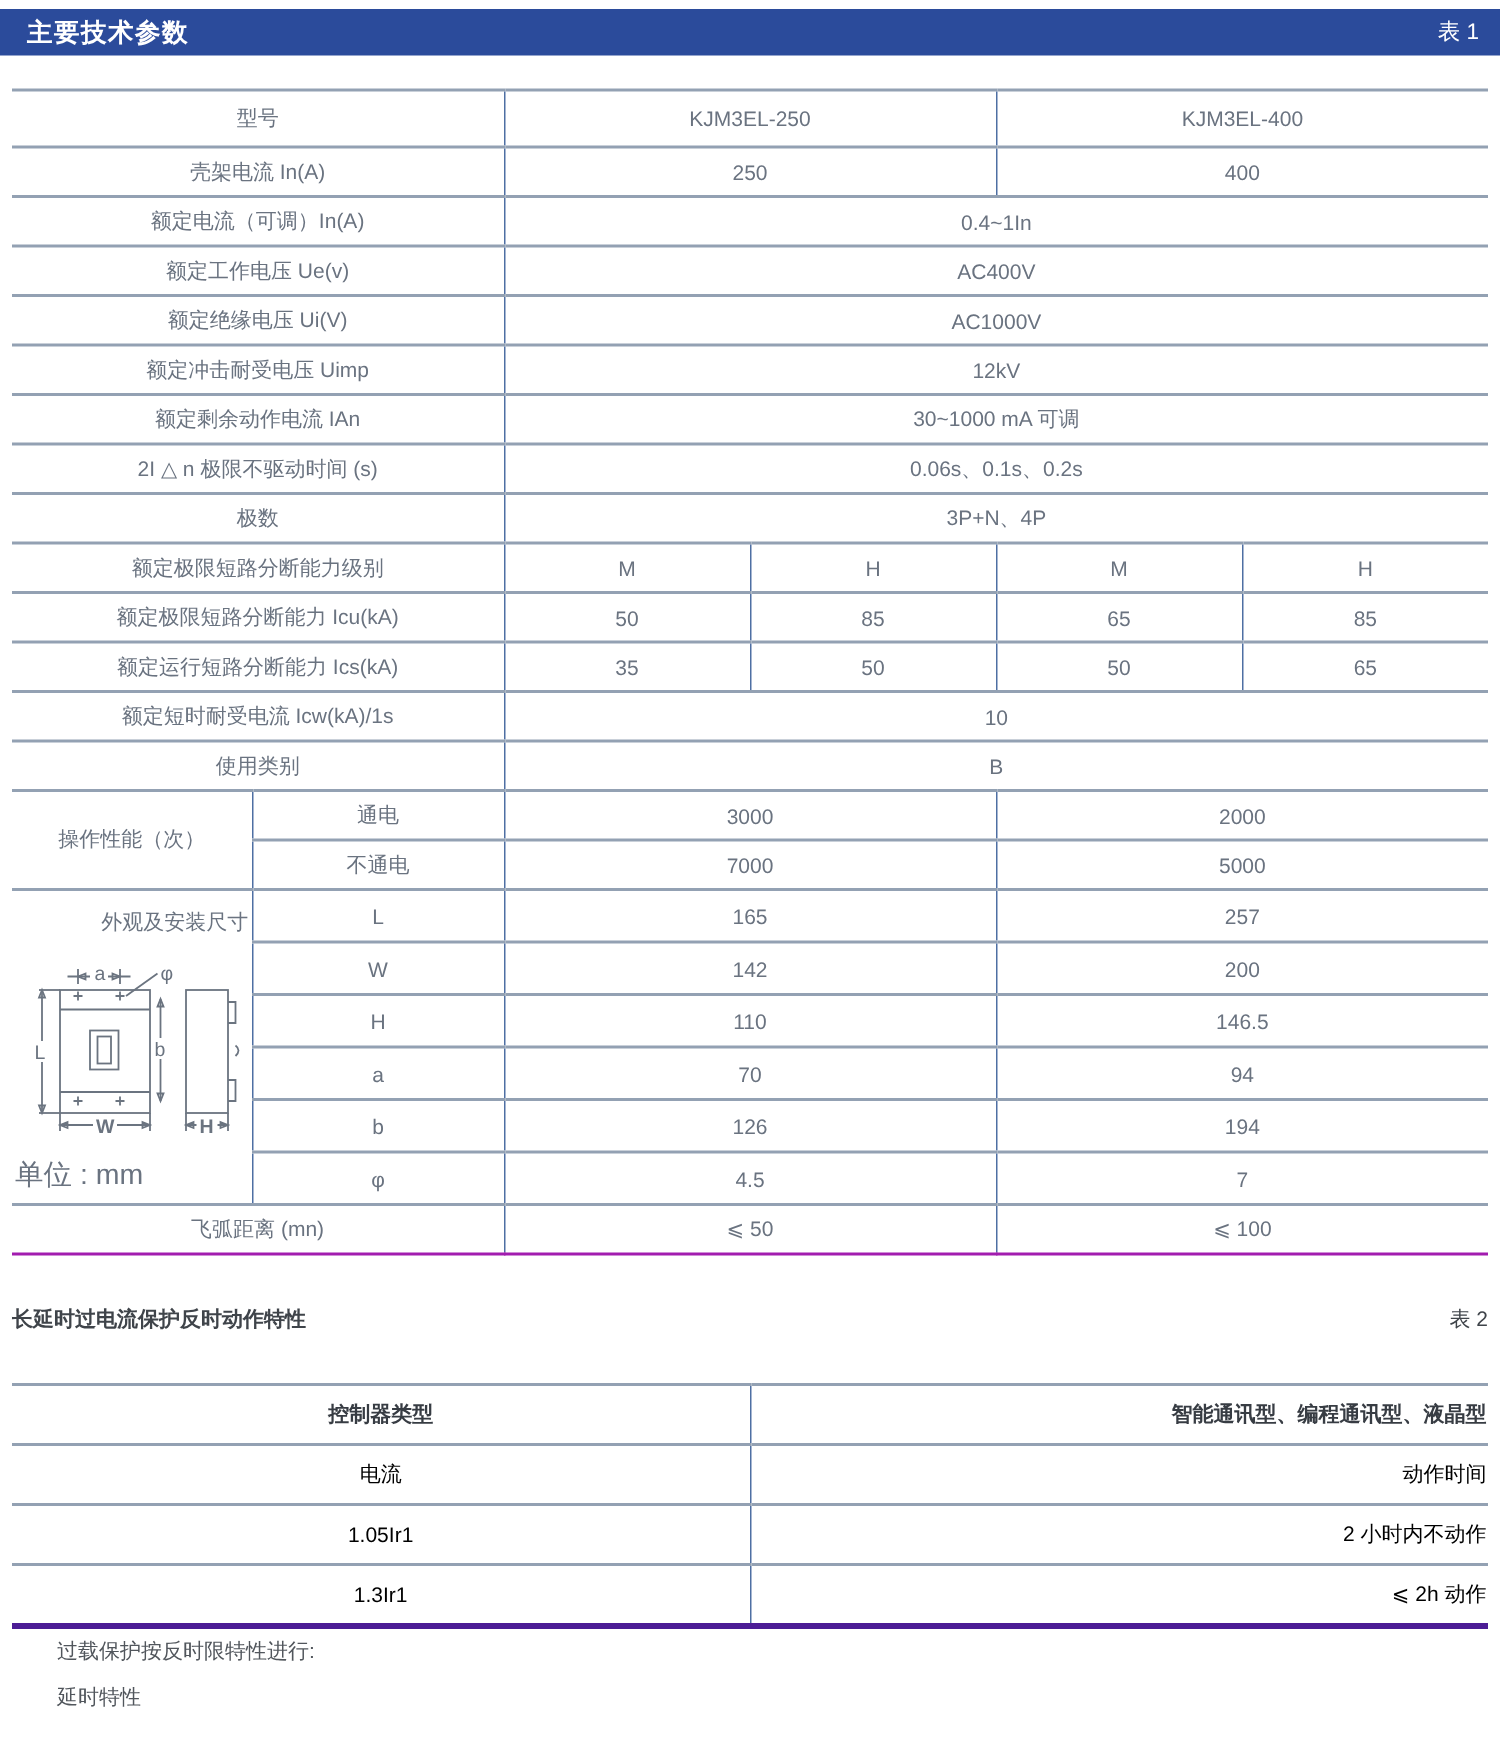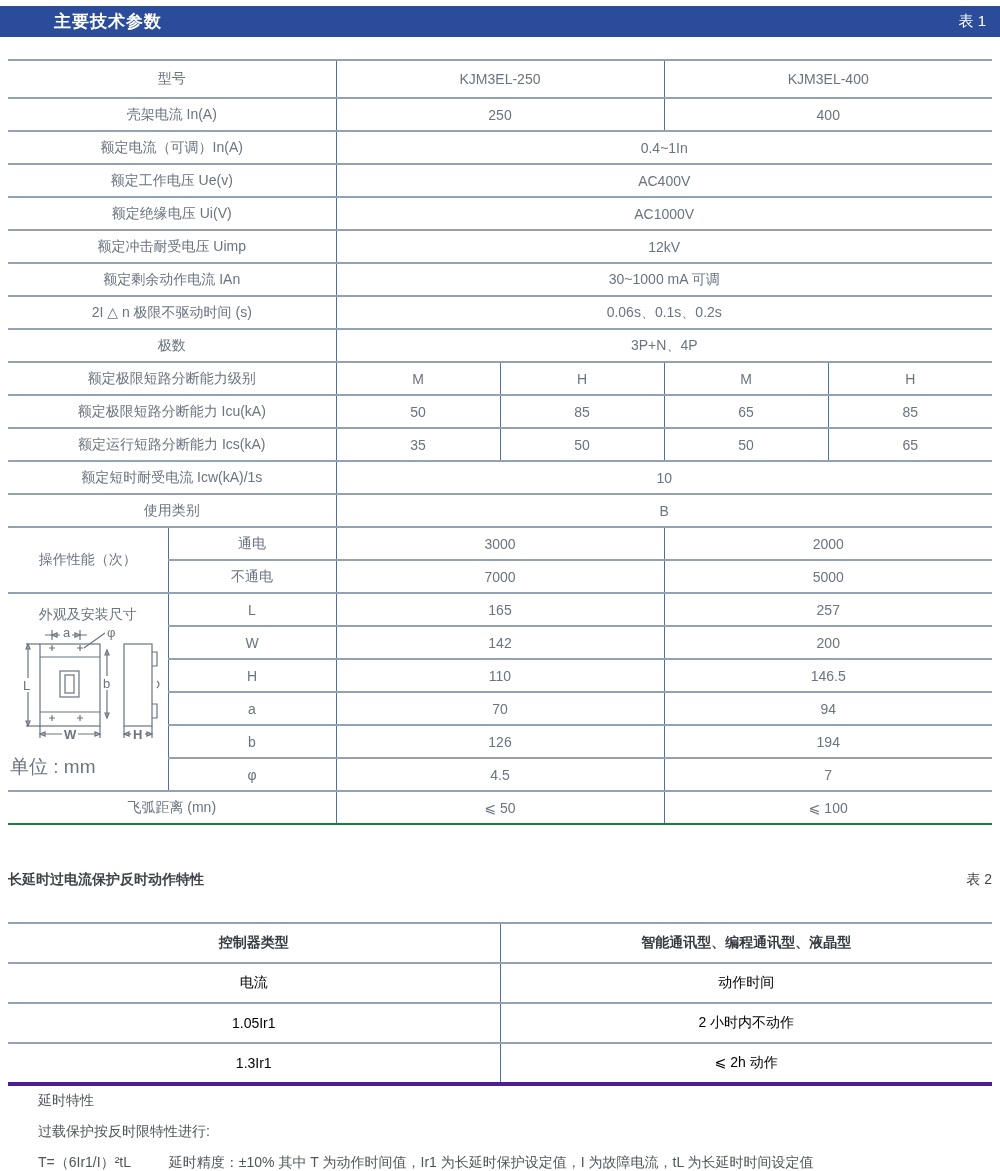--- a/index.html
+++ b/index.html
@@ -8,52 +8,52 @@
     font-family:"Liberation Sans","DejaVu Sans",sans-serif;
     color:#6a7380;
   }
   
   .topbar{
     position:absolute;left:0;top:6px;right:0;height:31px;
     background:#2b4b9b;color:#ffffff;
     display:flex;align-items:center;justify-content:space-between;
     padding:0 14px 0 18px;box-sizing:border-box;
   }
-  .topbar .title{font-size:17px;font-weight:bold;letter-spacing:1px;margin-left:36px;}
+  .topbar .title{font-size:17px;font-weight:bold;letter-spacing:1px;}
   .topbar .badge{font-size:15px;}
   
   .t1wrap{position:absolute;left:8px;top:59px;width:984px;}
   table{border-collapse:collapse;width:100%;table-layout:fixed;}
-  .t1{border-bottom:2px solid #15803d;}
+  .t1{border-bottom:2px solid #a21caf;}
   .t1 col.c1{width:160px;}.t1 col.c2{width:168px;}
   .t1 col.c3,.t1 col.c4,.t1 col.c5,.t1 col.c6{width:164px;}
   .t1 td{
     border-top:2px solid #93a1b3;
     height:33px;text-align:center;vertical-align:middle;
     font-size:14px;color:#6a7380;padding:0 4px;box-sizing:border-box;
   }
   .t1 tr.model td{height:38px;}
   .t1 td.vline{border-left:1.5px solid #4e6fa3;}
   .t1 td.dimcell{padding:6px 2px;vertical-align:top;}
-  .dimcell .dimtitle{font-size:14px;color:#6a7380;margin:6px 0 2px 0;text-align:center;}
+  .dimcell .dimtitle{font-size:14px;color:#6a7380;margin:6px 0 18px 0;text-align:right;}
   .dimcell .unit{font-size:19px;color:#6a7380;text-align:left;margin-top:2px;}
   
   .t2head{
     position:absolute;left:8px;top:871px;width:984px;
     display:flex;justify-content:space-between;align-items:baseline;
   }
   .t2head .t2title{font-size:14px;font-weight:bold;color:#3f444a;}
   .t2head .t2badge{font-size:14px;color:#3f444a;}
   .t2wrap{position:absolute;left:8px;top:922px;width:984px;}
   .t2{border-bottom:4px solid #4c1d95;}
   .t2 td{
     border-top:2px solid #93a1b3;height:36px;text-align:center;vertical-align:middle;
     font-size:14px;color:#000000;
   }
-  .t2 td.vline{border-left:1.5px solid #4e6fa3;}
+  .t2 td.vline{border-left:1.5px solid #4e6fa3;text-align:right;}
   .t2 tr.hdr td{font-weight:bold;color:#373c43;}
   
   .notes{position:absolute;left:38px;top:1092px;width:940px;font-size:14px;color:#51565c;}
   .notes .nline{margin-bottom:13px;}
   .notes .formula{margin-right:34px;}
   
   .dimsvg{display:block;margin:2px auto 0 auto;}
   .dimsvg line,.dimsvg rect,.dimsvg path,.dimsvg polyline{stroke:#6b7480;fill:none;stroke-width:1.2;}
   .dimsvg text{fill:#6b7480;font-size:13px;stroke:none;font-family:"Liberation Sans","DejaVu Sans",sans-serif;}
   .dimsvg .bgd{fill:#ffffff;stroke:none;}
@@ -279,19 +279,15 @@
   </tr>
   <tr>
     <td>1.3Ir1</td>
     <td class="vline">⩽ 2h 动作</td>
   </tr>
   </tbody>
 </table>
 </div>
 
 <div class="notes">
+  <div class="nline">过载保护按反时限特性进行:</div>
   <div class="nline">延时特性</div>
-  <div class="nline">过载保护按反时限特性进行:</div>
-  <div class="nline">
-    <span class="formula">T=（6Ir1/I）²tL</span>
-    <span>延时精度：±10% 其中 T 为动作时间值，Ir1 为长延时保护设定值，I 为故障电流，tL 为长延时时间设定值</span>
-  </div>
 </div>
 
 </body></html>

